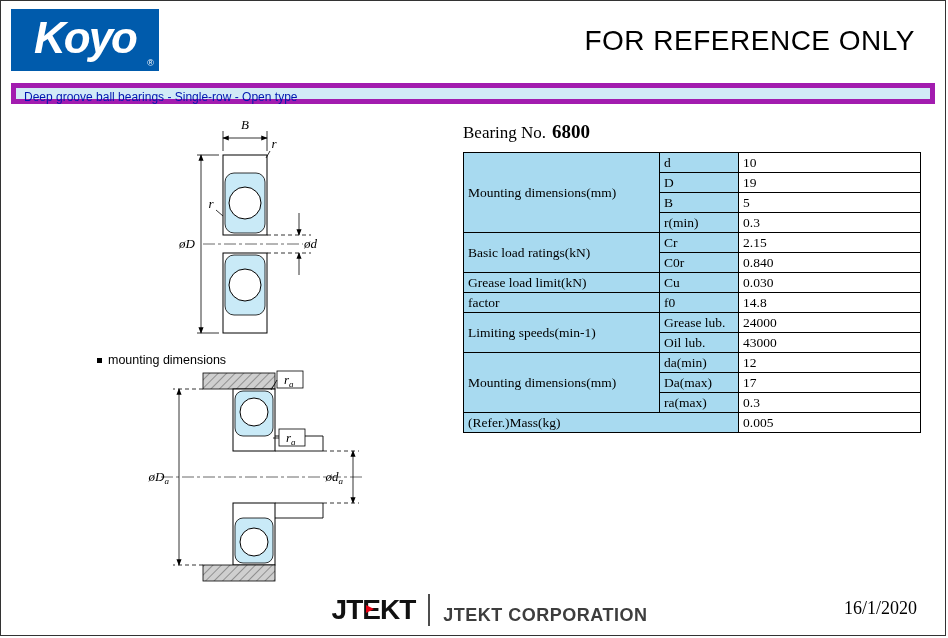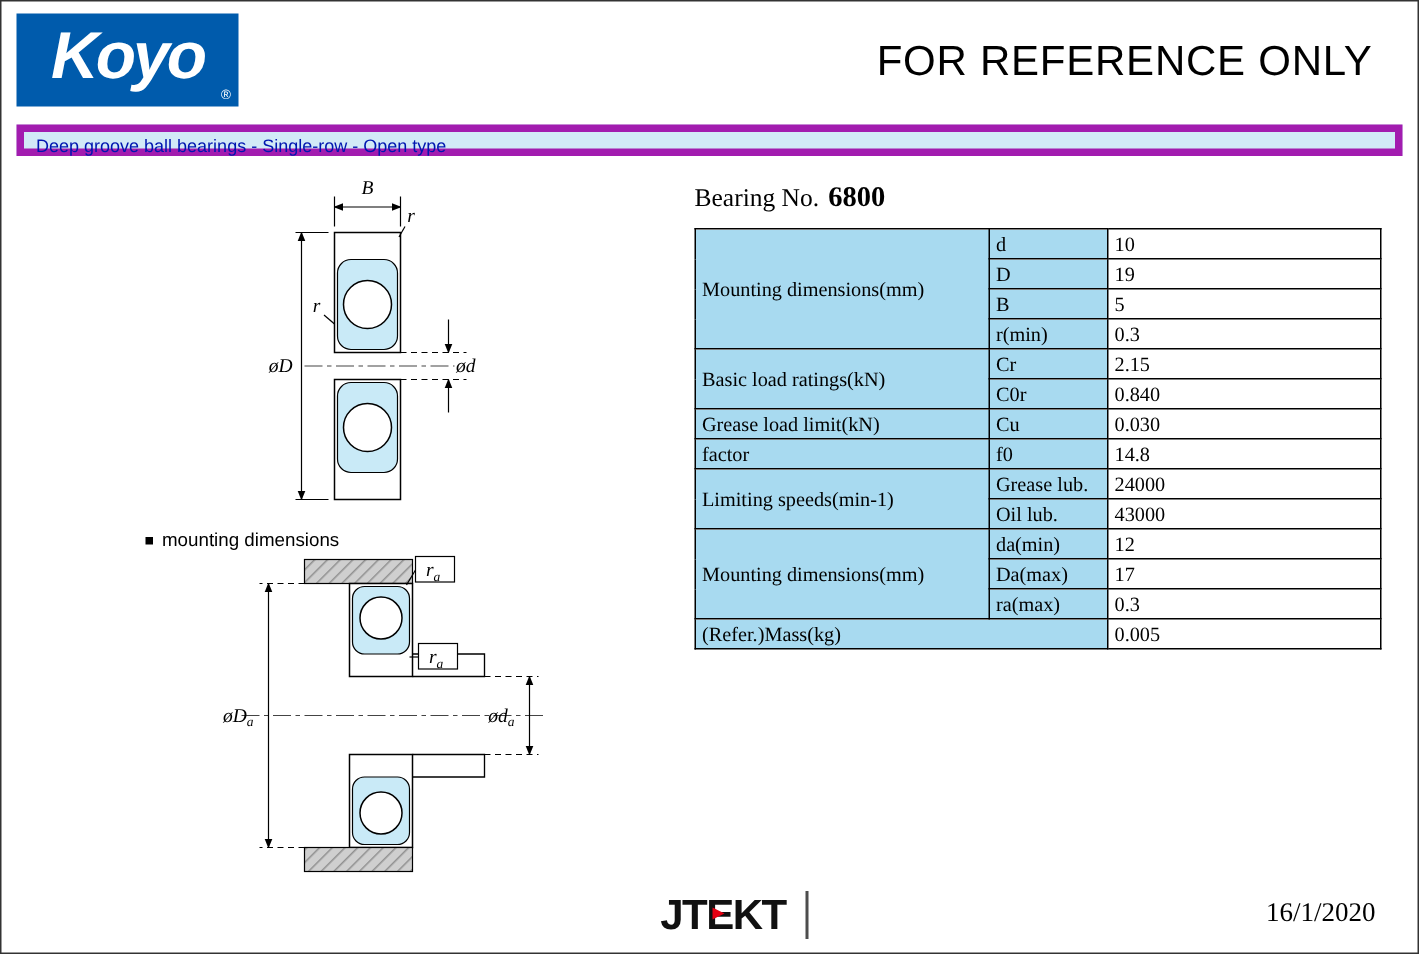--- a/index.html
+++ b/index.html
@@ -248,16 +248,17 @@
     </tbody>
   </table>
 
   <div class="footer">
     <span class="jtekt-logo">
       <span>JT</span>
         <span class="jtekt-e"><span>E</span><span class="jtekt-red"></span></span>
         <span>KT</span>
     </span>
     <span class="footer-divider"></span>
+    <span class="company">JTEKT CORPORATION</span>
   </div>
   <div class="date">16/1/2020</div>
 
 </div>
 
 </body></html>

